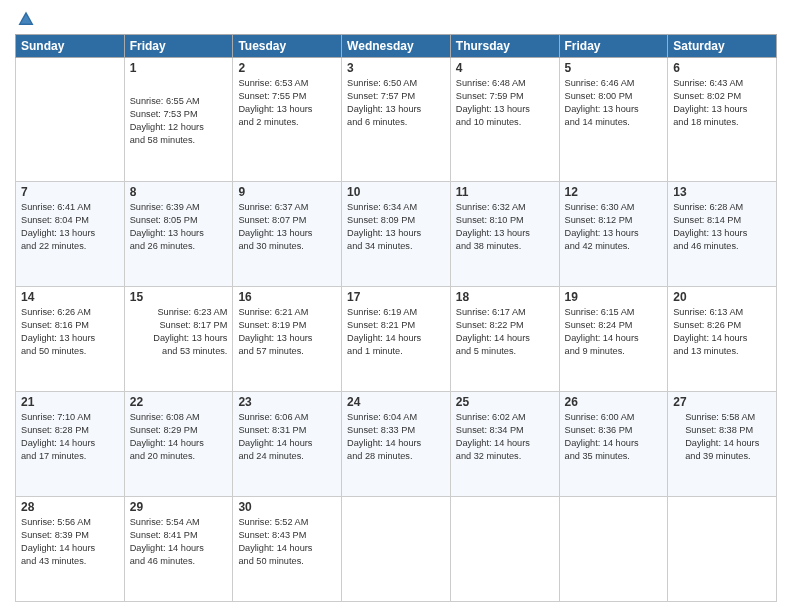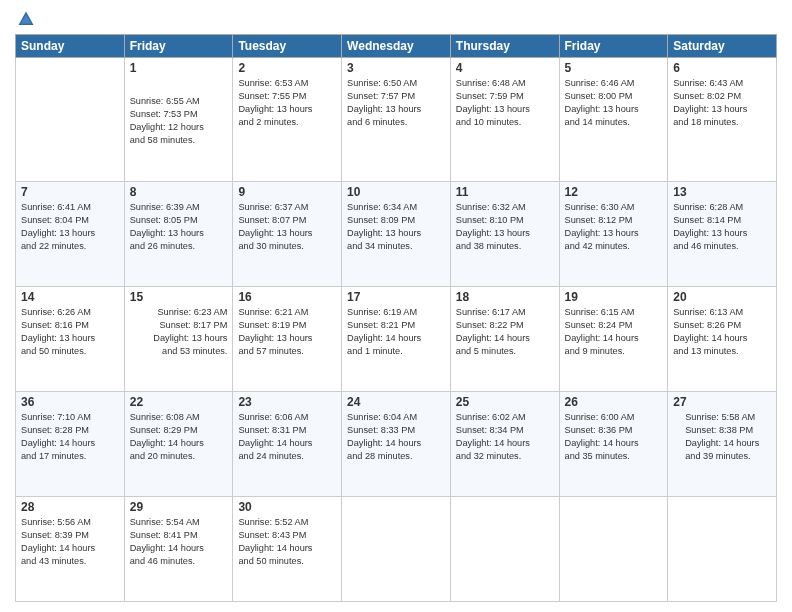--- a/index.html
+++ b/index.html
@@ -273,21 +273,21 @@
           <td>
             <span class="day-number">20</span>
             <div class="day-info" style="white-space: pre-line;">Sunrise: 6:13 AM
 Sunset: 8:26 PM
 Daylight: 14 hours
 and 13 minutes.</div>
           </td>
         </tr>
         <tr>
           <td>
-            <span class="day-number">36</span>
+            <span class="day-number">21</span>
             <div class="day-info" style="white-space: pre-line;">Sunrise: 7:10 AM
 Sunset: 8:28 PM
 Daylight: 14 hours
 and 17 minutes.</div>
           </td>
           <td>
             <span class="day-number">22</span>
             <div class="day-info" style="white-space: pre-line;">Sunrise: 6:08 AM
 Sunset: 8:29 PM
 Daylight: 14 hours

